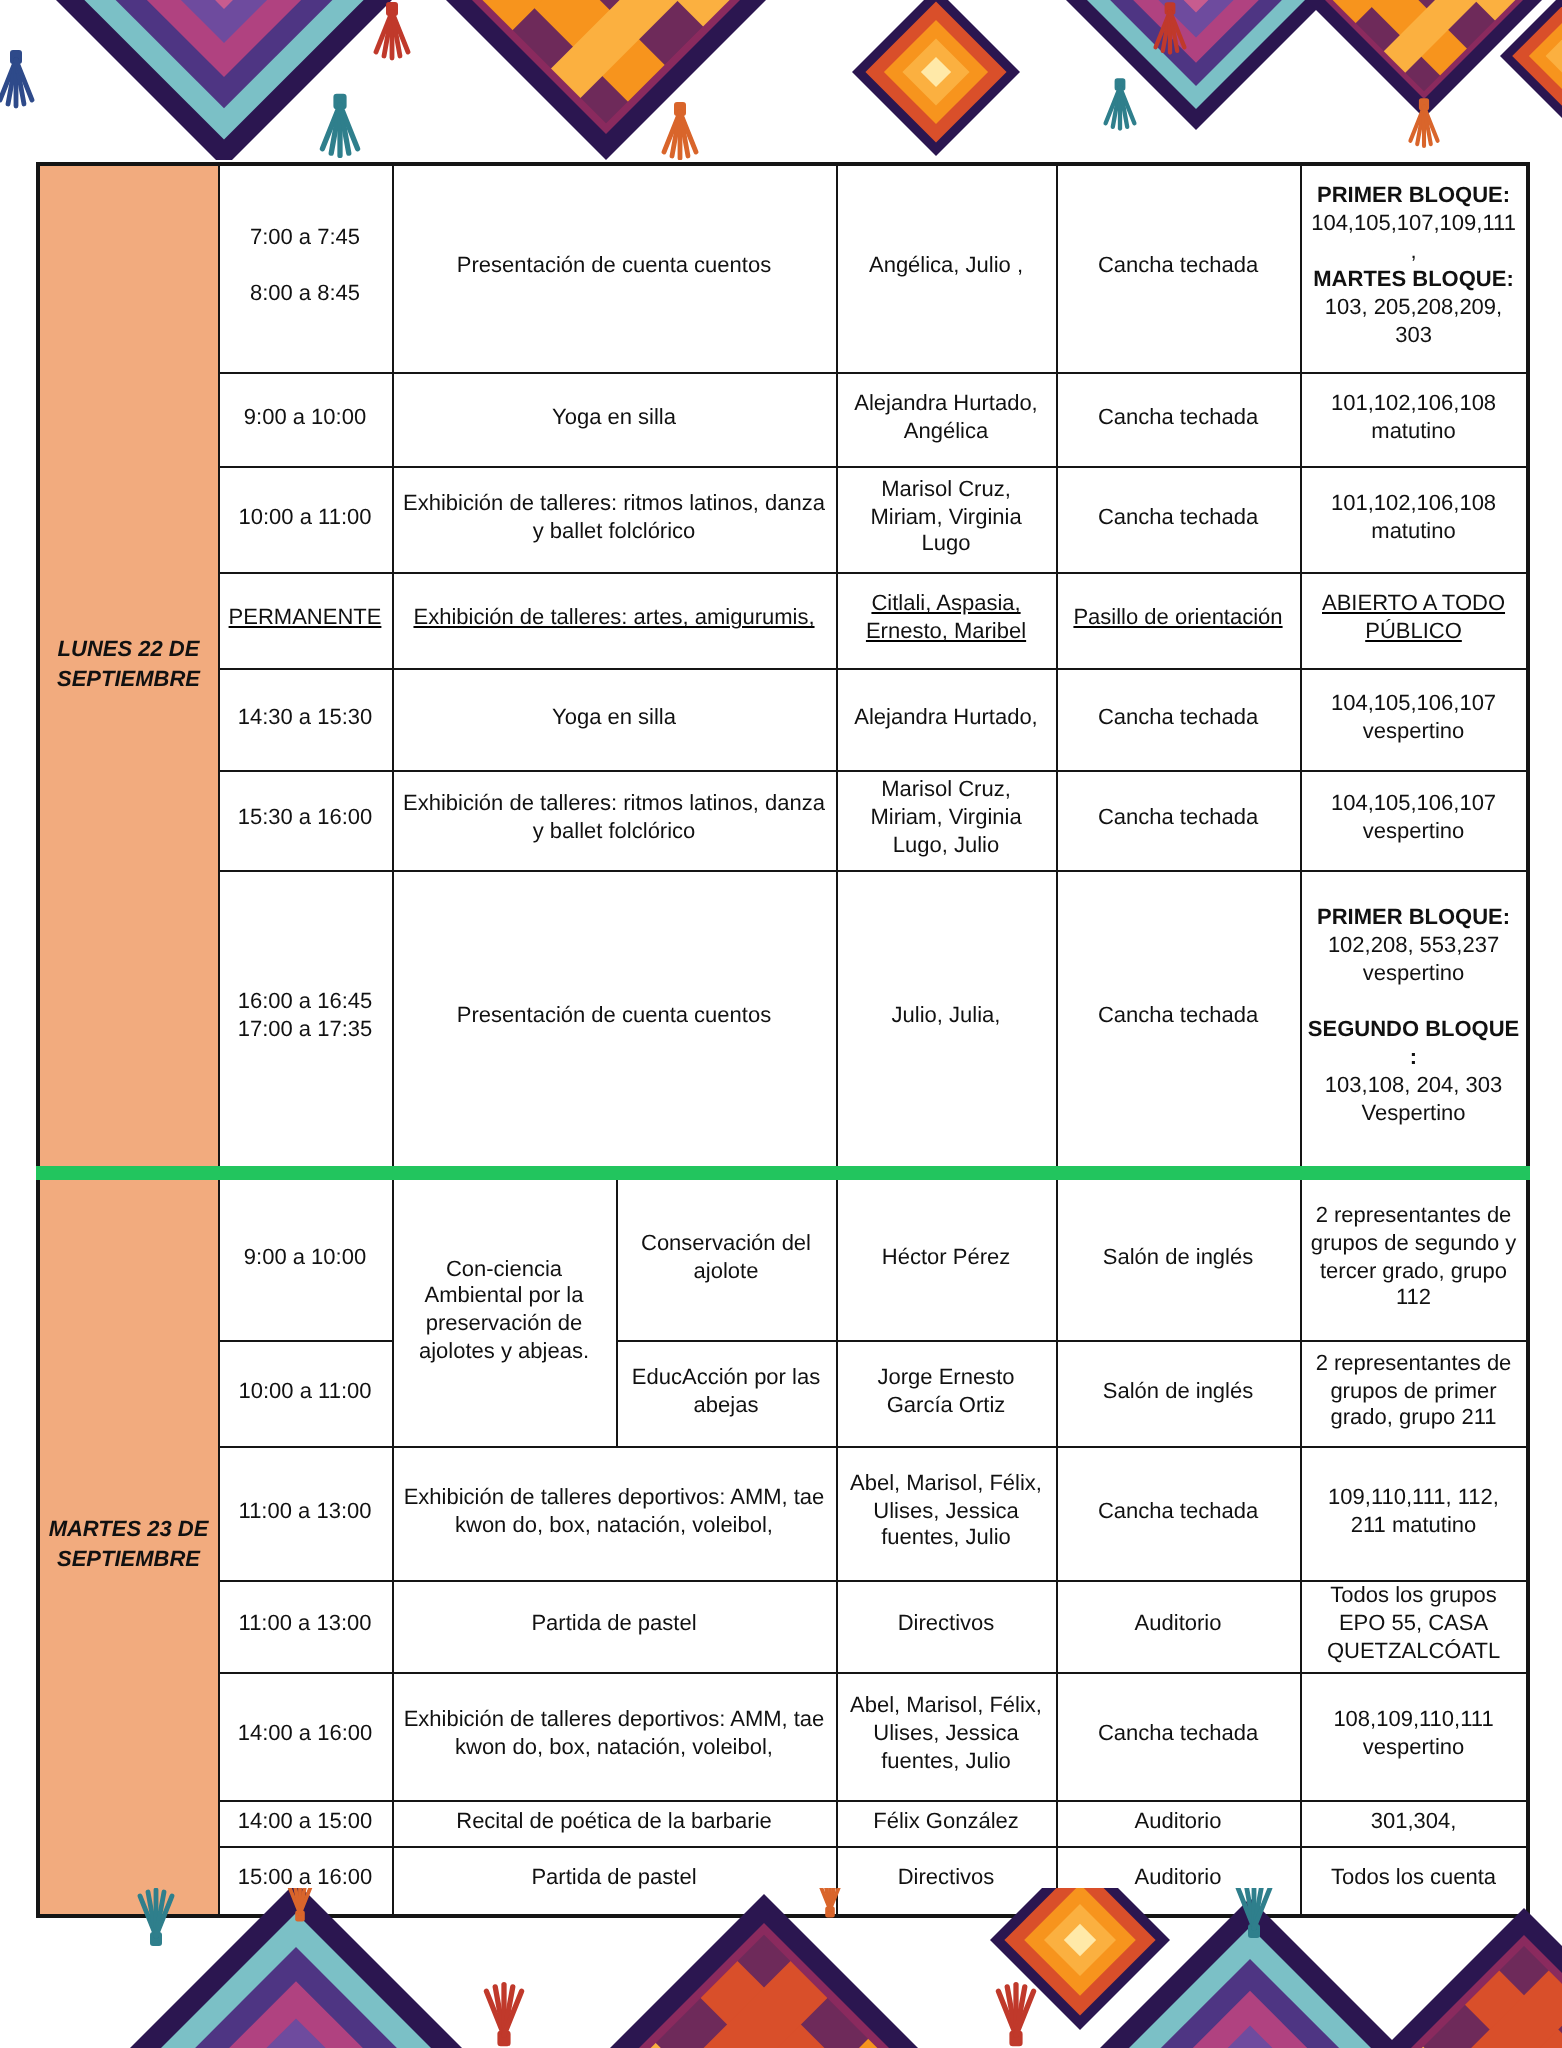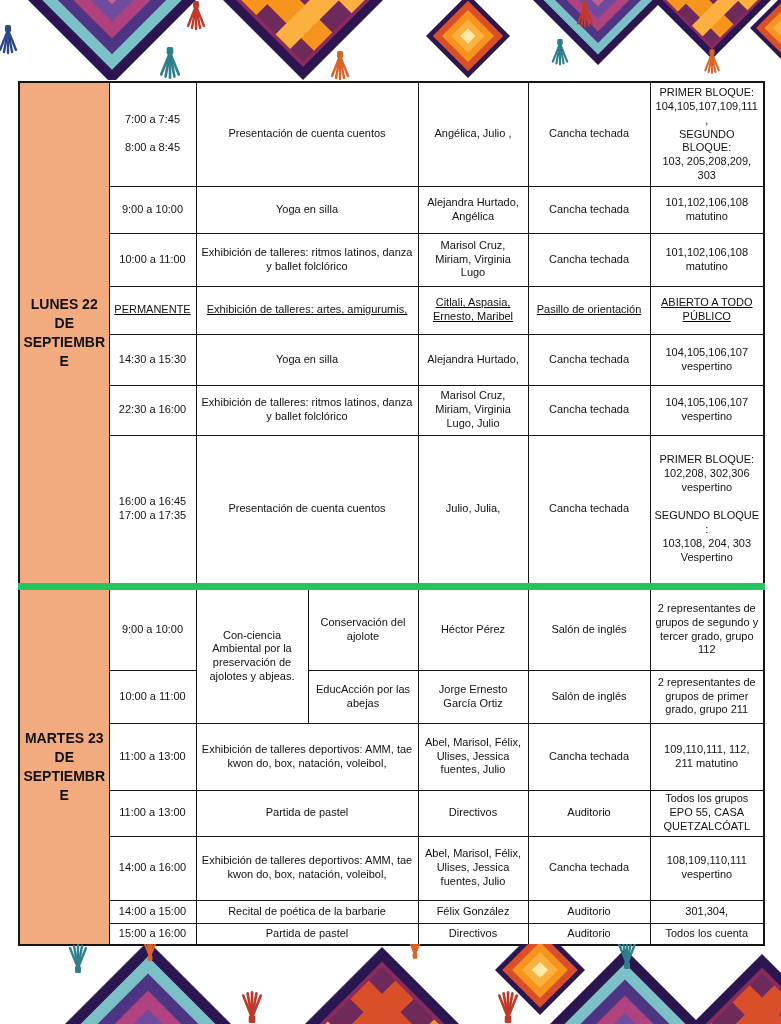--- a/index.html
+++ b/index.html
@@ -17,24 +17,24 @@
   }
   td{
     border:1px solid #151515;
     text-align:center;vertical-align:middle;
     font-size:11px;line-height:1.25;color:#111;
     padding:1px 3px;overflow:hidden;word-wrap:break-word;
   }
   tr.section-start td{border-top:7px solid #22c55e;margin-left:16px;}
   td.day{
     background:var(--dayBg,#F2AB7E);
-    font-weight:bold;font-size:14px;line-height:1.35;
+    font-weight:bold;font-size:11px;line-height:1.35;font-style:italic;
   }
   .line{min-height:14px;}
-  .bold{font-weight:normal;}
+  .bold{font-weight:bold;}
 </style>
 </head>
 <body>
 
 <div>
 
   <div class="decor top">
     <svg width="781" height="80" viewBox="0 0 781 80">
       <defs>
         <g id="bigd">
@@ -118,21 +118,21 @@
             <div class="line">&nbsp;</div>
             <div class="line">8:00 a 8:45</div>
           </td>
           <td colspan="2">Presentación de cuenta cuentos</td>
           <td>Angélica, Julio ,</td>
           <td>Cancha techada</td>
           <td>
             <div class="line"><span class="bold">PRIMER BLOQUE:</span></div>
             <div class="line">104,105,107,109,111</div>
             <div class="line">,</div>
-            <div class="line"><span class="bold">SEGUNDO BLOQUE:</span></div>
+            <div class="line"><span class="bold">MARTES BLOQUE:</span></div>
             <div class="line">103, 205,208,209,</div>
             <div class="line">303</div>
           </td>
         </tr>
         <tr style="height: 47px;">
           <td>9:00 a 10:00</td>
           <td colspan="2">Yoga en silla</td>
           <td>Alejandra Hurtado, Angélica</td>
           <td>Cancha techada</td>
           <td>101,102,106,108 matutino</td>
@@ -152,37 +152,37 @@
           <td>ABIERTO A TODO PÚBLICO</td>
         </tr>
         <tr style="height: 51px; margin-left: 28px;">
           <td>14:30 a 15:30</td>
           <td colspan="2">Yoga en silla</td>
           <td>Alejandra Hurtado,</td>
           <td>Cancha techada</td>
           <td>104,105,106,107 vespertino</td>
         </tr>
         <tr style="height: 50px;">
-          <td>22:30 a 16:00</td>
+          <td>15:30 a 16:00</td>
           <td colspan="2">Exhibición de talleres: ritmos latinos, danza y ballet folclórico</td>
           <td>Marisol Cruz, Miriam, Virginia Lugo, Julio</td>
           <td>Cancha techada</td>
           <td>104,105,106,107 vespertino</td>
         </tr>
         <tr style="height: 151px;">
           <td>
             <div class="line">16:00 a 16:45</div>
             <div class="line">17:00 a 17:35</div>
           </td>
           <td colspan="2">Presentación de cuenta cuentos</td>
           <td>Julio, Julia,</td>
           <td>Cancha techada</td>
           <td>
             <div class="line"><span class="bold">PRIMER BLOQUE:</span></div>
-            <div class="line">102,208, 302,306</div>
+            <div class="line">102,208, 553,237</div>
             <div class="line">vespertino</div>
             <div class="line">&nbsp;</div>
             <div class="line"><span class="bold">SEGUNDO BLOQUE :</span></div>
             <div class="line">103,108, 204, 303</div>
             <div class="line">Vespertino</div>
           </td>
         </tr>
         <tr class="section-start" style="height: 84px;">
           <td rowspan="7" class="day">MARTES 23 DE SEPTIEMBRE</td>
           <td>9:00 a 10:00</td>
@@ -223,21 +223,21 @@
           <td>Cancha techada</td>
           <td>108,109,110,111 vespertino</td>
         </tr>
         <tr style="height: 23px; padding-left: 46px;">
           <td>14:00 a 15:00</td>
           <td colspan="2">Recital de poética de la barbarie</td>
           <td>Félix González</td>
           <td>Auditorio</td>
           <td>301,304,</td>
         </tr>
-        <tr style="height: 22px;">
+        <tr style="height: 35px;">
           <td>15:00 a 16:00</td>
           <td colspan="2">Partida de pastel</td>
           <td>Directivos</td>
           <td>Auditorio</td>
           <td>Todos los cuenta</td>
         </tr>
       </tbody>
   </table>
 
   <div class="decor bottom">

